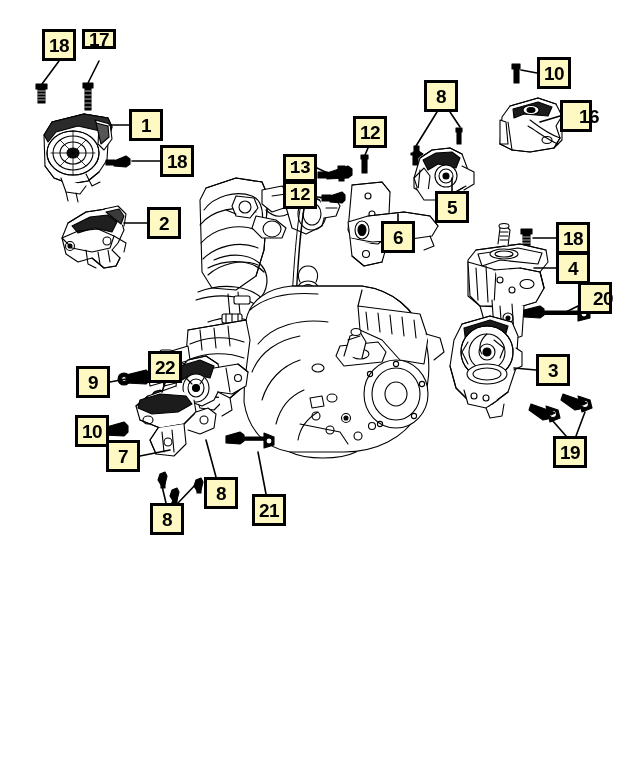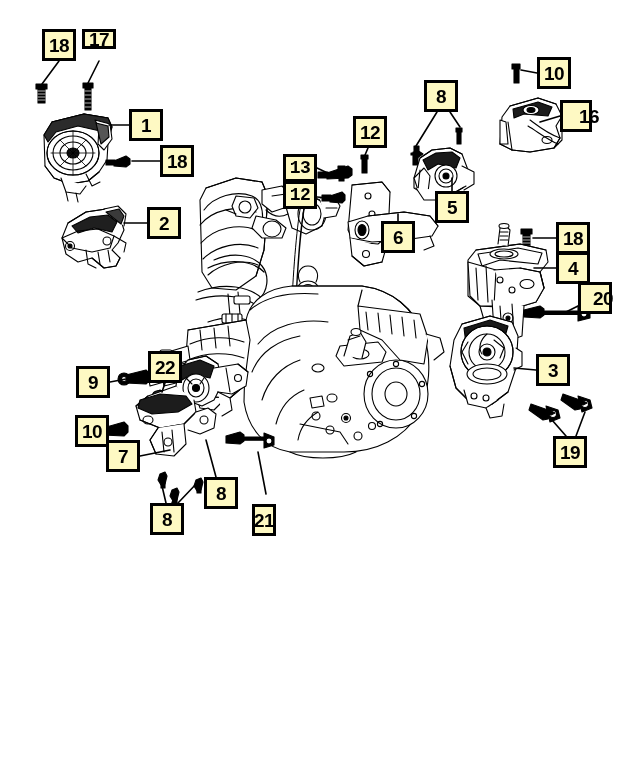--- a/index.html
+++ b/index.html
@@ -490,16 +490,16 @@
   <div class="callout" style="left: 556px; top: 222px; width: 34px; height: 32px;">18</div>
   <div class="callout" style="left: 556px; top: 252px; width: 34px; height: 32px;">4</div>
   <div class="callout" style="left: 578px; top: 282px; width: 34px; height: 32px; padding-left: 16px;">20</div>
   <div class="callout" style="left: 536px; top: 354px; width: 34px; height: 32px;">3</div>
   <div class="callout" style="left: 148px; top: 351px; width: 34px; height: 32px;">22</div>
   <div class="callout" style="left: 76px; top: 366px; width: 34px; height: 32px;">9</div>
   <div class="callout" style="left: 51px; top: 415px; width: 34px; height: 32px; margin-left: 24px;">10</div>
   <div class="callout" style="left: 106px; top: 440px; width: 34px; height: 32px;">7</div>
   <div class="callout" style="left: 553px; top: 436px; width: 34px; height: 32px;">19</div>
   <div class="callout" style="left: 204px; top: 477px; width: 34px; height: 32px;">8</div>
-  <div class="callout" style="left: 252px; top: 494px; width: 24px; height: 32px; margin-top: 10px;">21</div>
+  <div class="callout" style="left: 252px; top: 494px; width: 34px; height: 32px;">21</div>
   <div class="callout" style="left: 150px; top: 503px; width: 34px; height: 32px;">8</div>
 
 </div>
 
 </body></html>

